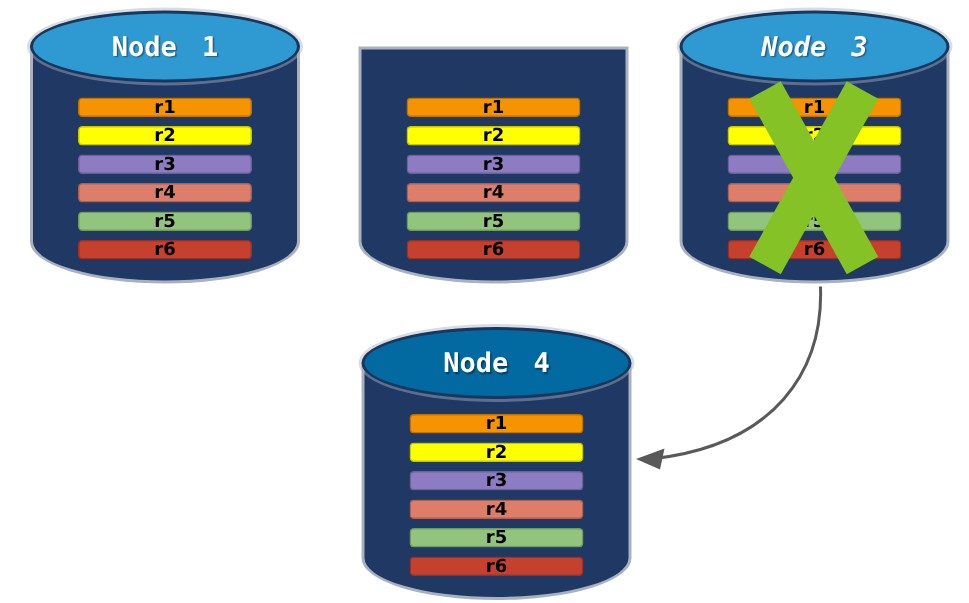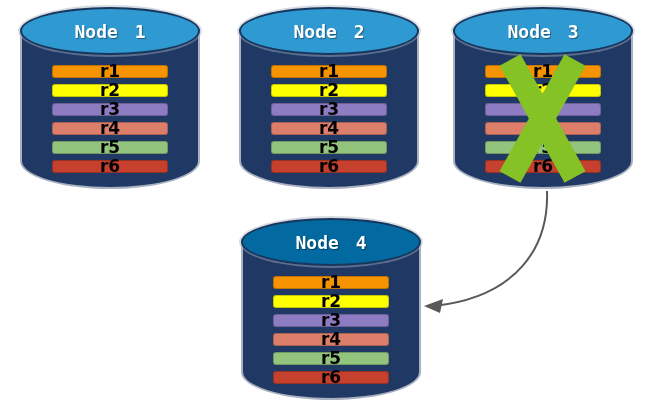--- a/index.html
+++ b/index.html
@@ -42,21 +42,21 @@
     white-space: nowrap;
   }
   .rows { position: absolute; top: 58px; left: 32px; right: 32px; z-index: 3; }
   .row {
     height: 13px;
     margin-bottom: 6px;
     border-radius: 3px;
     border: 1px solid rgba(0,0,0,0.22);
     box-sizing: border-box;
     display: flex; align-items: center; justify-content: center;
-    font-size: 17px; line-height: 11px; font-weight: bold; color: #000000;
+    font-size: 12px; line-height: 11px; font-weight: bold; color: #000000;
   }
   .x-mark {
     position: absolute;
     left: 42px; top: 45px;
     width: 95px; height: 133px;
     z-index: 4;
   }
   .arrow-svg {
     position: absolute; left: 0; top: 0; z-index: 5;
     pointer-events: none;
@@ -77,36 +77,33 @@
       <div class="row" style="background-color: rgb(255, 255, 0);">r2</div>
       <div class="row" style="background-color: rgb(142, 124, 195);">r3</div>
       <div class="row" style="background-color: rgb(221, 126, 107);">r4</div>
       <div class="row" style="background-color: rgb(147, 196, 125);">r5</div>
       <div class="row" style="background-color: rgb(198, 64, 46);">r6</div>
     </div>
   </div>
 
   <div class="cylinder" style="left:239px; top:7px;">
     <div class="cyl-body" style="background-color: rgb(31, 56, 100);"></div>
-    <div class="cyl-top" style="background-color: rgb(47, 154, 210);">
-      <span class="node-label">Node 2</span>
-    </div>
     <div class="rows">
       <div class="row" style="background-color: rgb(245, 147, 0);">r1</div>
       <div class="row" style="background-color: rgb(255, 255, 0);">r2</div>
       <div class="row" style="background-color: rgb(142, 124, 195);">r3</div>
       <div class="row" style="background-color: rgb(221, 126, 107);">r4</div>
       <div class="row" style="background-color: rgb(147, 196, 125);">r5</div>
       <div class="row" style="background-color: rgb(198, 64, 46);">r6</div>
     </div>
   </div>
 
   <div class="cylinder" style="left:453px; top:7px;">
     <div class="cyl-body" style="background-color: rgb(31, 56, 100);"></div>
-    <div class="cyl-top" style="background-color: rgb(47, 154, 210);">
+    <div class="cyl-top" style="background-color: rgb(47, 154, 210); font-style: italic;">
       <span class="node-label">Node 3</span>
     </div>
     <div class="rows">
       <div class="row" style="background-color: rgb(245, 147, 0);">r1</div>
       <div class="row" style="background-color: rgb(255, 255, 0);">r2</div>
       <div class="row" style="background-color: rgb(142, 124, 195);">r3</div>
       <div class="row" style="background-color: rgb(221, 126, 107);">r4</div>
       <div class="row" style="background-color: rgb(147, 196, 125);">r5</div>
       <div class="row" style="background-color: rgb(198, 64, 46);">r6</div>
     </div>

